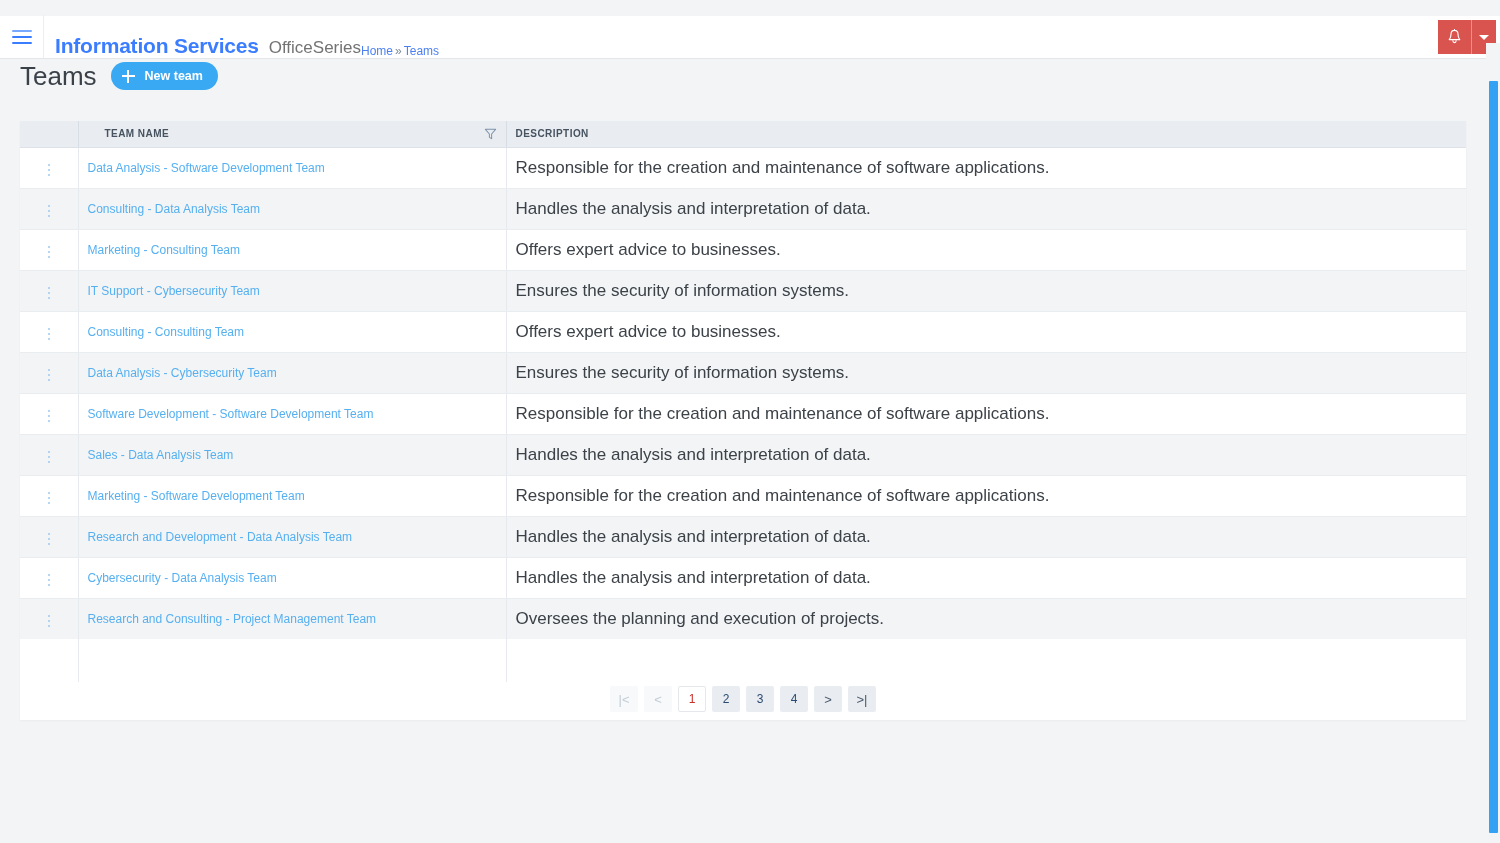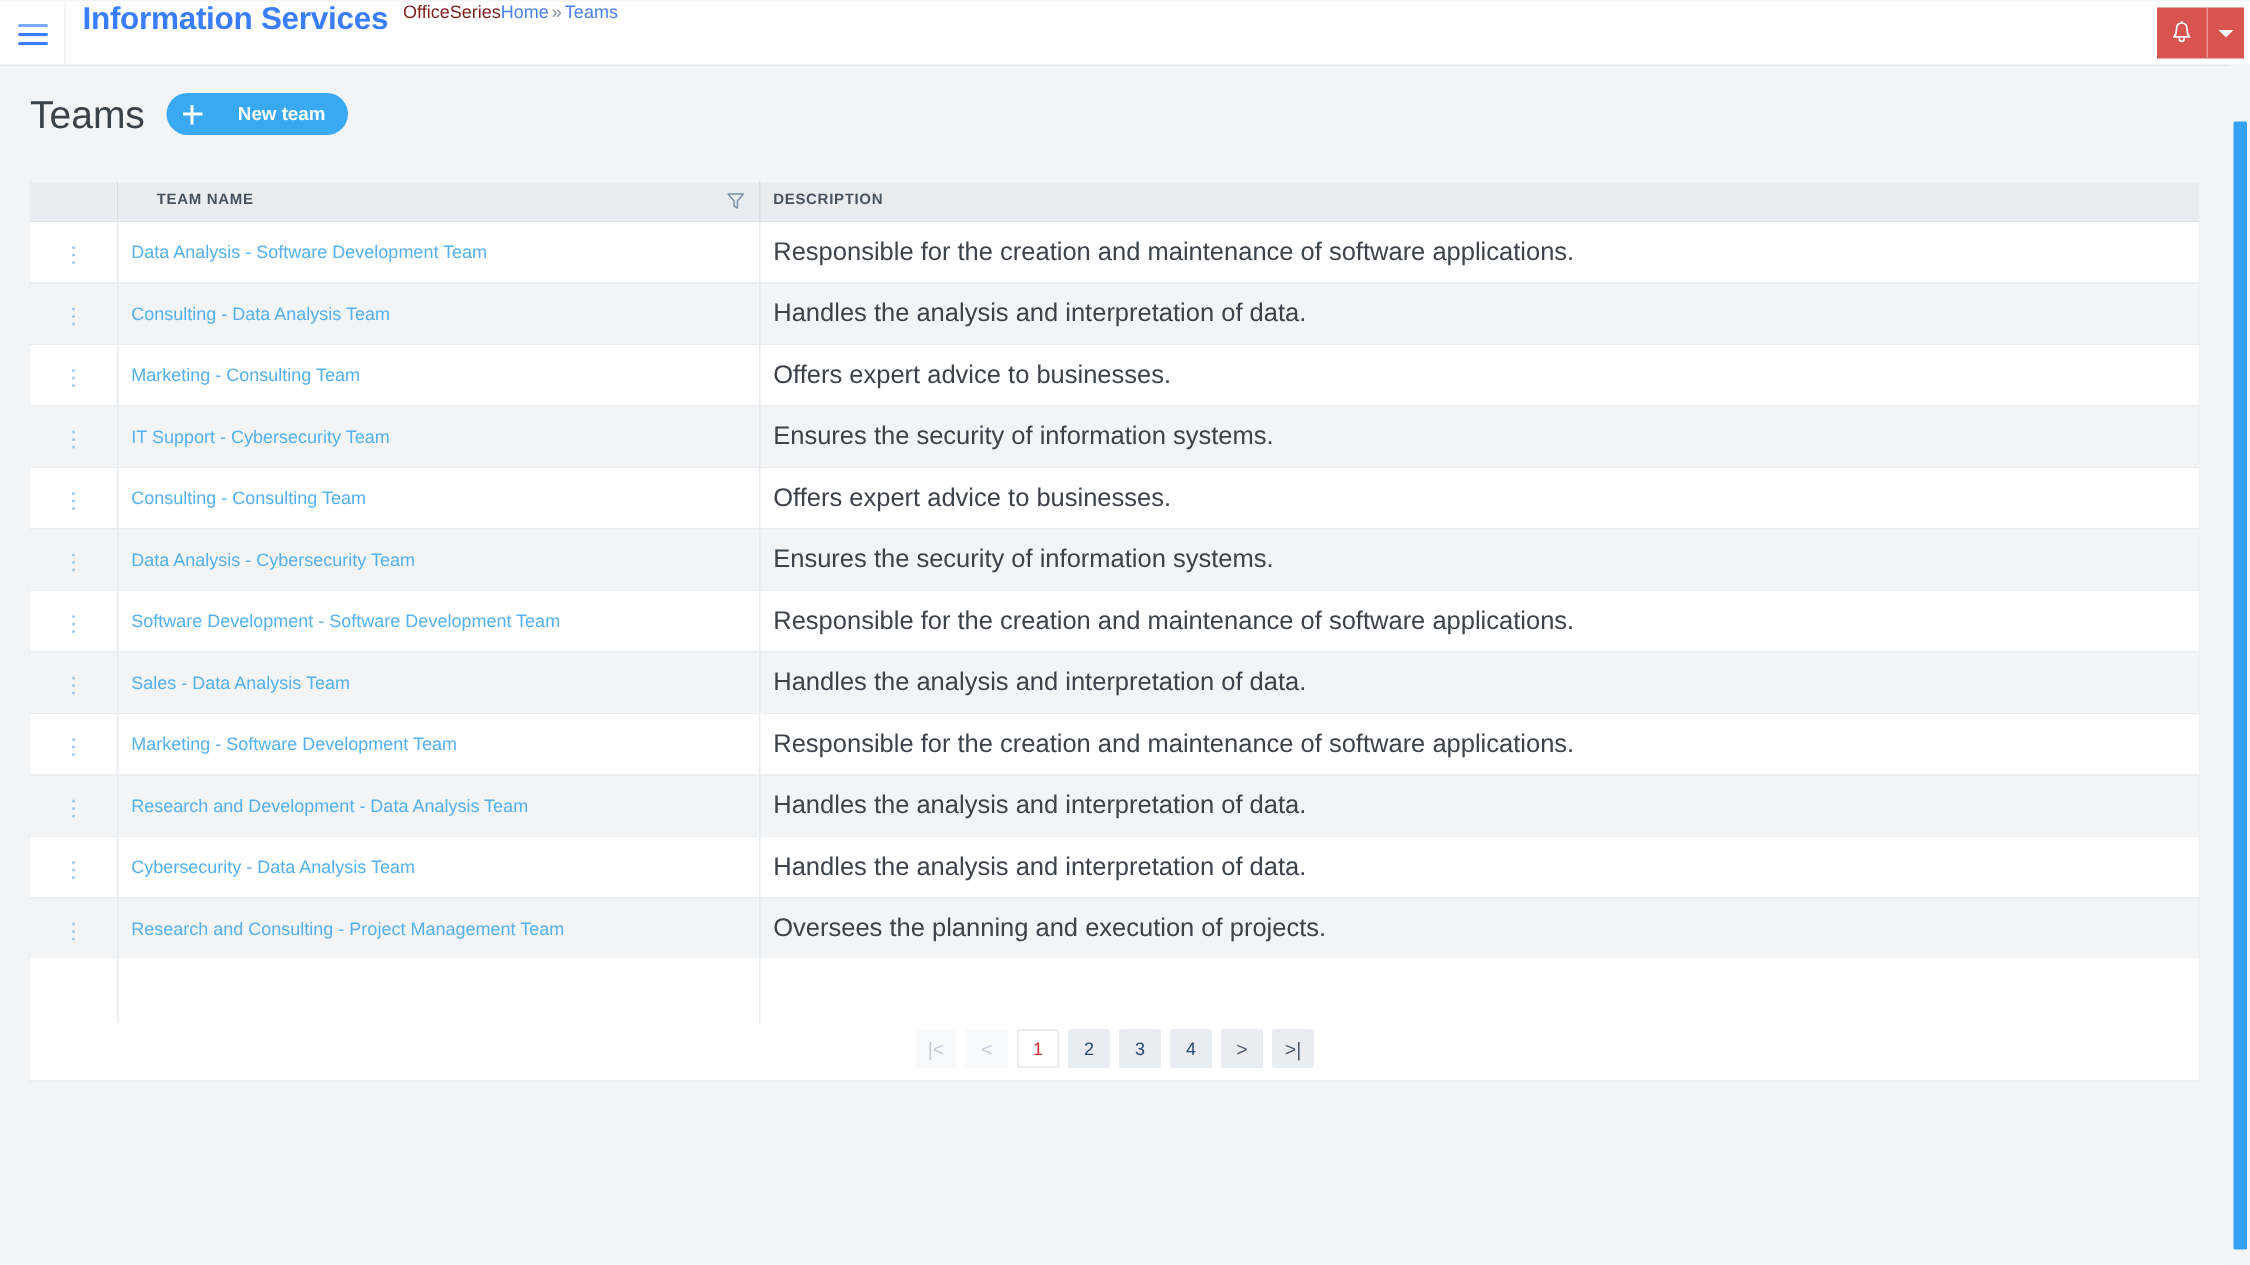--- a/index.html
+++ b/index.html
@@ -6,25 +6,25 @@
   html, body {
     margin: 0; padding: 0;
     width: 1500px; height: 843px;
     background: #f2f4f6;
     font-family: "Liberation Sans", sans-serif;
     overflow: hidden;
   }
 
   
   #topbar {
-    position: absolute; top: 1px; left: 0;
+    position: absolute; top: 16px; left: 0;
     width: 1500px; height: 43px;
     background: #ffffff;
     border-bottom: 1px solid #e4e7ea;
-    display: flex; align-items: flex-start;
+    display: flex; align-items: flex-end;
   }
   #hamburger {
     width: 44px; height: 43px;
     display: flex; flex-direction: column;
     align-items: center; justify-content: center;
     gap: 4px; cursor: pointer;
     border-right: 1px solid #eceef0;
   }
   #hamburger i {
     display: block; width: 20px; height: 2px;
@@ -34,21 +34,21 @@
   #hamburger i:nth-child(3) { background: #3b7dff; }
 
   #brand {
     margin-left: 11px;
     font-size: 21px; font-weight: bold;
     color: #3b7dff; letter-spacing: -0.2px;
     white-space: nowrap;
   }
   #brand-sub {
     margin-left: 10px;
-    font-size: 12px; color: #7f1d1d;
+    font-size: 17px; color: #737373;
     white-space: nowrap;
   }
   #breadcrumb {
     font-size: 12px; color: #4c7ff0;
     white-space: nowrap; cursor: pointer;
   }
   #breadcrumb .crumb { color: #4c7ff0; }
   #breadcrumb .sep { color: #7d8a9c; margin: 0 2px; }
 
   #topbar-right {
@@ -75,21 +75,21 @@
     display: flex; align-items: center; gap: 14px;
   }
   #page-title {
     font-size: 26px; color: #3a4149; font-weight: normal;
     line-height: 1;
   }
   #new-team-btn {
     background: #39a9f4; color: #fff;
     border: none; border-radius: 16px;
     height: 28px; padding: 0 15px 0 11px;
-    display: inline-flex; align-items: center; gap: 24px;
+    display: inline-flex; align-items: center; gap: 10px;
     font-size: 12.5px; font-weight: bold;
     font-family: "Liberation Sans", sans-serif;
     cursor: pointer;
   }
   #new-team-btn .plus {
     position: relative; width: 13px; height: 13px;
     display: inline-block;
   }
   #new-team-btn .plus::before,
   #new-team-btn .plus::after {

